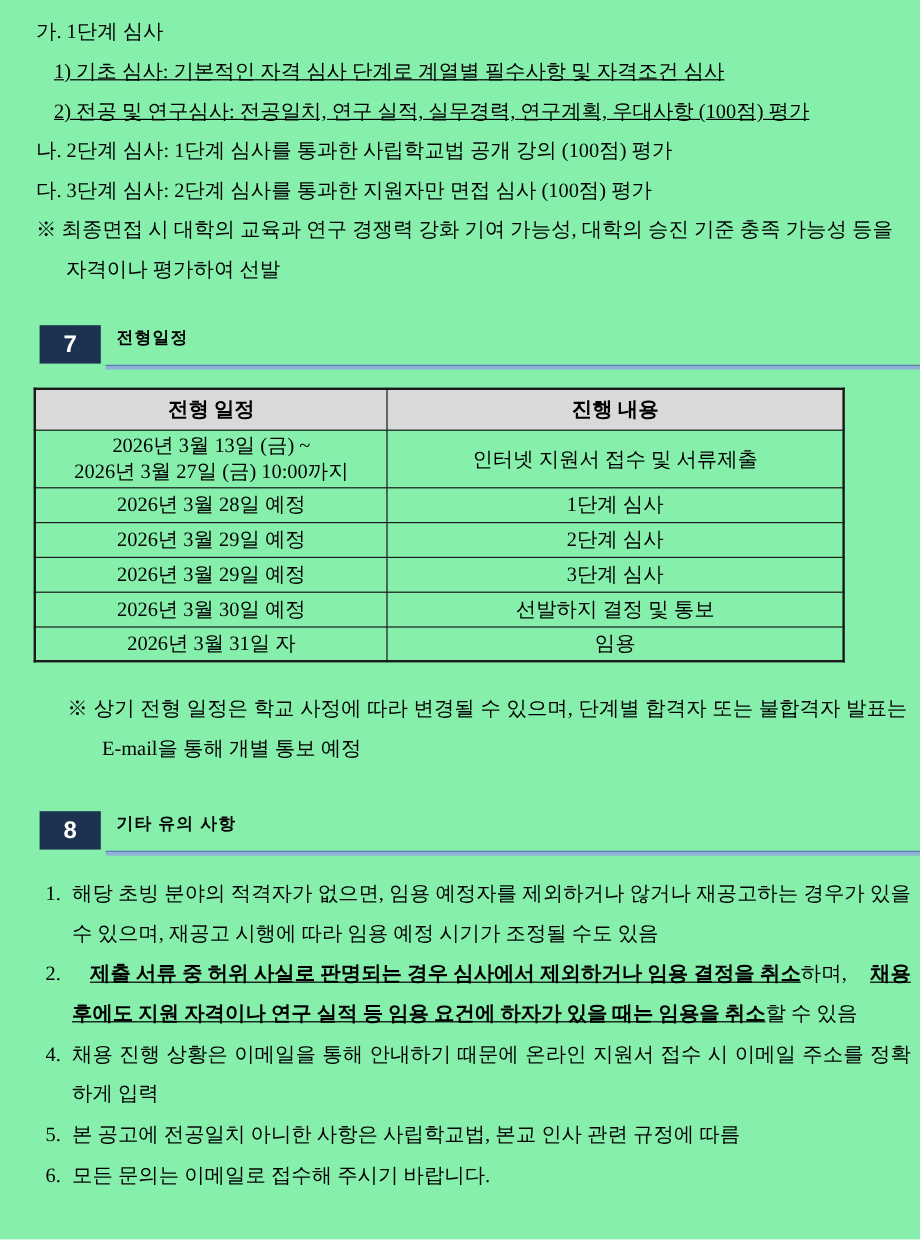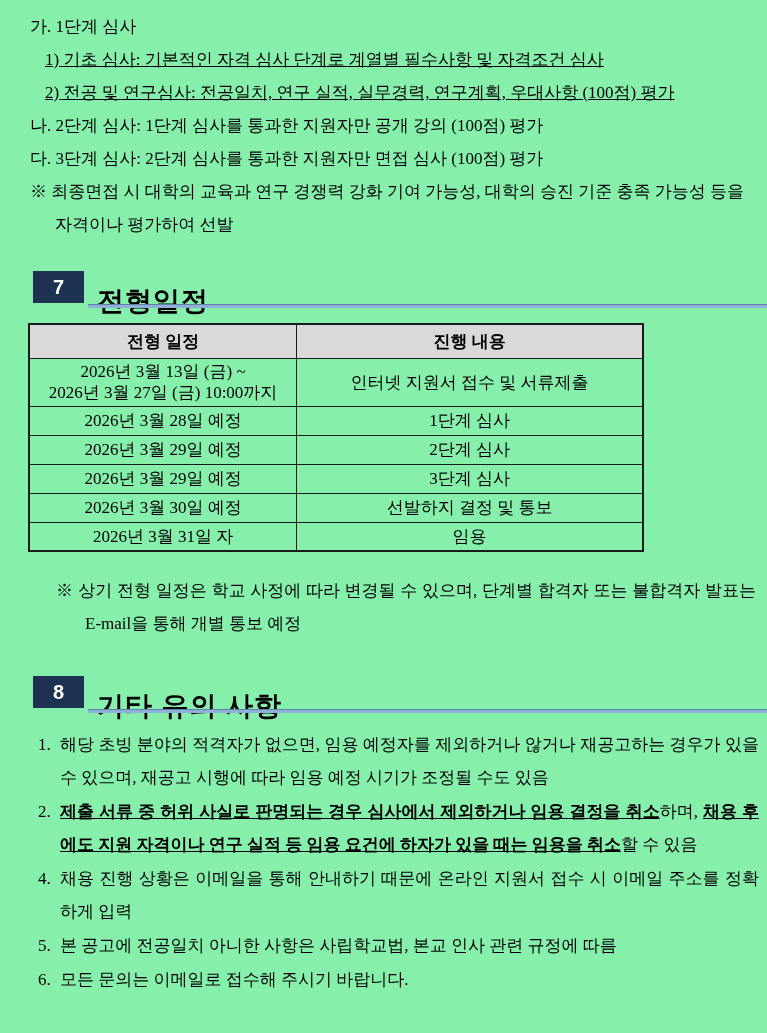--- a/index.html
+++ b/index.html
@@ -32,38 +32,38 @@
   .section-number {
     position: absolute; left: 0; top: 0;
     width: 51px; height: 32px;
     background: #1d3251;
     color: #ffffff;
     font-family: "Liberation Sans", "DejaVu Sans", sans-serif;
     font-size: 20px; font-weight: bold;
     display: flex; align-items: center; justify-content: center;
   }
   .section-title {
-    position: absolute; left: 64px; top: 12px;
+    position: absolute; left: 64px; top: 2px;
     font-family: "Liberation Sans", "DejaVu Sans", sans-serif;
-    font-size: 27px; font-weight: bold; color: #000000;
+    font-size: 14px; font-weight: bold; color: #000000;
     letter-spacing: 1px;
   }
   .section-underline {
     position: absolute; left: 55px; right: -734px; top: 33px;
     height: 4px;
     background: #8fb0d8;
     border-top: 1px solid #5d7fa8;
   }
   .sh7 .section-underline { right: 0; }
   .sh8 .section-underline { right: 0; }
   .section-header { margin-right: 0; }
 
   
   .schedule-table {
-    width: 616px;
+    width: 676px;
     margin-left: 28px;
     border-collapse: collapse;
     border: 2px solid #1a1a1a;
     table-layout: fixed;
     text-align: center;
   }
   .schedule-table th, .schedule-table td {
     border: 1px solid #1a1a1a;
     text-align: center;
     vertical-align: middle;
@@ -95,32 +95,33 @@
     padding-left: 22px;
     text-indent: -22px;
     line-height: 33px;
     text-align: justify;
     margin-bottom: 1px;
   }
   .note-marker { display: inline-block; width: 22px; text-indent: 0; }
   .emph {
     font-weight: bold;
     text-decoration: underline;
+    margin-left: 15px;
   }
 </style>
 </head>
 <body>
 
 <div class="page">
 
   <div class="intro">
     <div class="intro-line">가. 1단계 심사</div>
     <div class="intro-line indent1">1) 기초 심사: 기본적인 자격 심사 단계로 계열별 필수사항 및 자격조건 심사</div>
     <div class="intro-line indent1">2) 전공 및 연구심사: 전공일치, 연구 실적, 실무경력, 연구계획, 우대사항 (100점) 평가</div>
-    <div class="intro-line">나. 2단계 심사: 1단계 심사를 통과한 지원자만 공개 강의 (100점) 평가</div>
+    <div class="intro-line">나. 2단계 심사: 1단계 심사를 통과한 사립학교법 공개 강의 (100점) 평가</div>
     <div class="intro-line">다. 3단계 심사: 2단계 심사를 통과한 지원자만 면접 심사 (100점) 평가</div>
     <div class="intro-line hang">※ 최종면접 시 대학의 교육과 연구 경쟁력 강화 기여 가능성, 대학의 승진 기준 충족 가능성 등을 자격이나 평가하여 선발</div>
   </div>
 
   <div class="section-header sh7">
     <div class="section-number">7</div>
     <div class="section-title">전형일정</div>
     <div class="section-underline"></div>
   </div>
 

